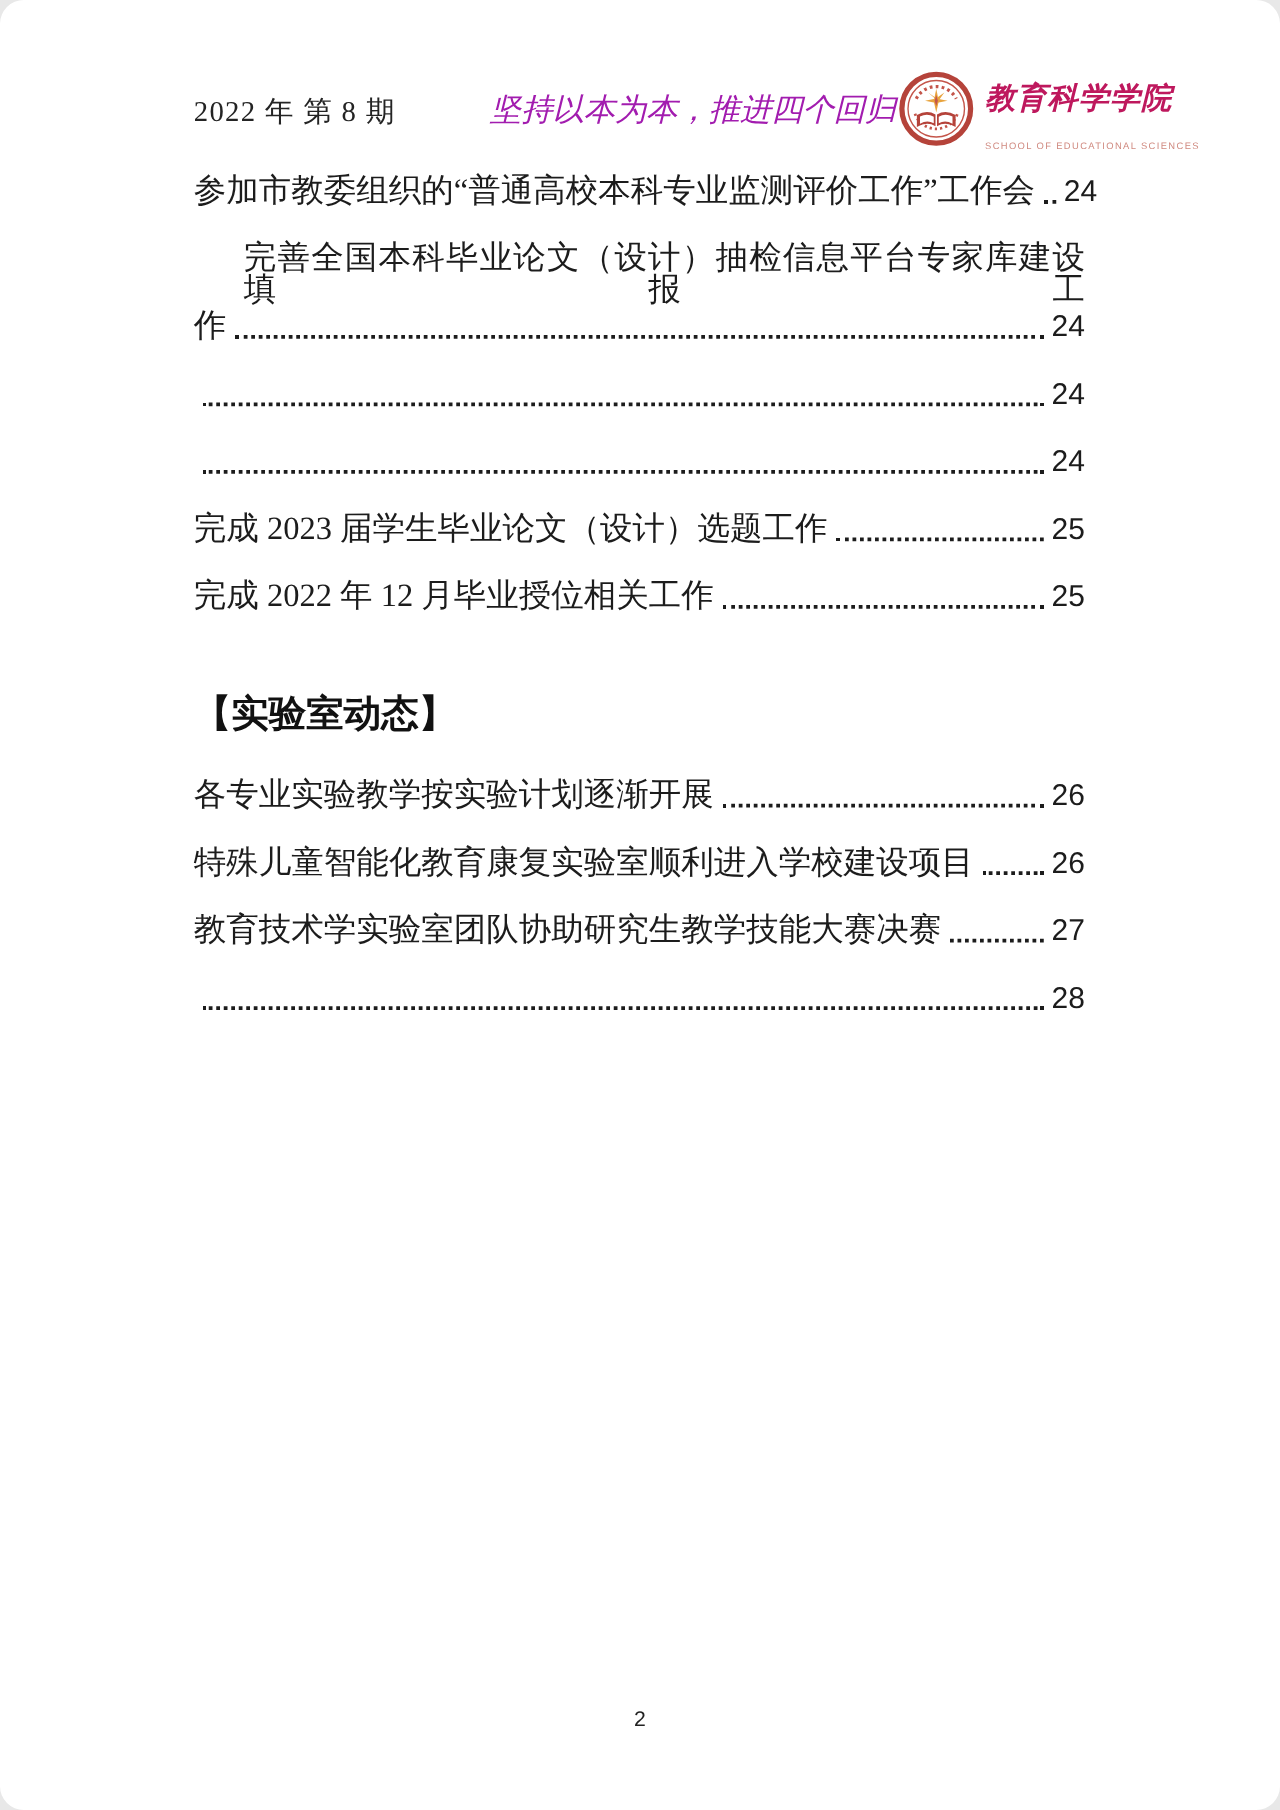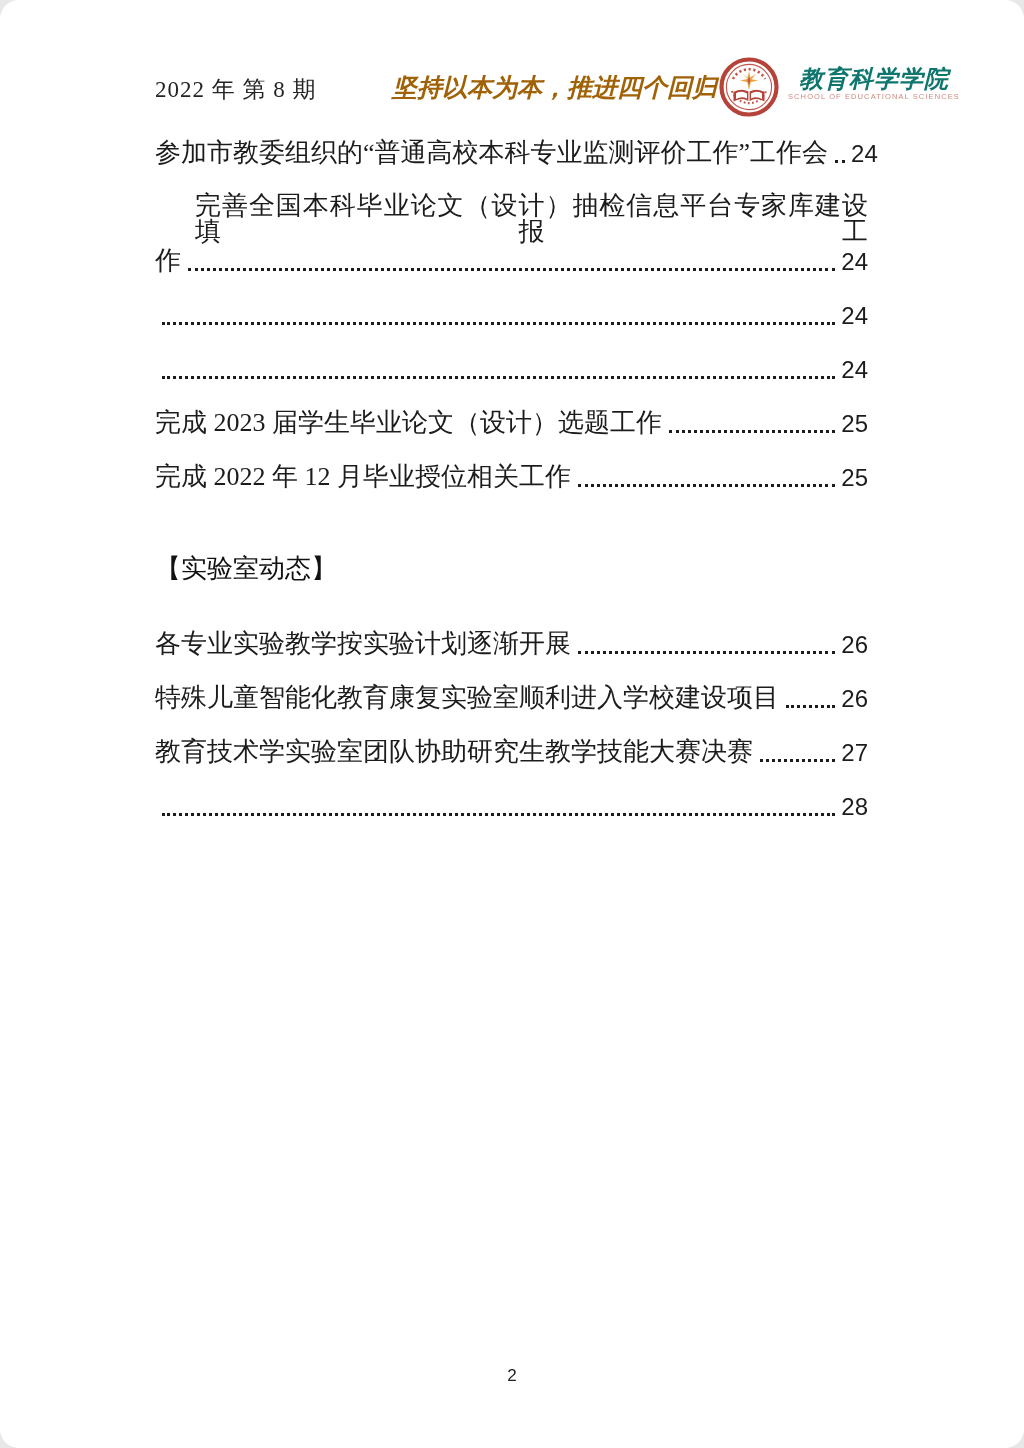--- a/index.html
+++ b/index.html
@@ -14,38 +14,37 @@
     border-radius:19px;
   }
 
   
   .hdr-issue {
     position:absolute; left:155px; top:74px;
     font-size:23px; letter-spacing:1px; color:#242424;
   }
   .hdr-slogan {
     position:absolute; left:392px; top:71px;
-    font-size:25px; font-style:italic; color:#a16207;font-weight:bold;
+    font-size:25px; font-style:italic; color:#a21caf;
   }
   .logo {
     position:absolute; left:719px; top:57px;
     display:flex; align-items:flex-start; gap:9px;
   }
   .logo-emblem { width:60px; height:60px; flex:0 0 auto; }
   .logo-textcol { padding-top:9px; }
   .logo-cn {
     font-size:24px; font-weight:bold; font-style:italic;
-    color:#0f766e; letter-spacing:1px; line-height:1.1;
+    color:#be185d; letter-spacing:1px; line-height:1.1;
     font-family:"Liberation Serif","DejaVu Serif",serif;
-    text-align:center;
   }
   .logo-en {
     font-size:7.5px; color:#d08a80; letter-spacing:1.1px;
     font-family:"Liberation Sans","DejaVu Sans",sans-serif;
-    margin-top:0;
+    margin-top:20px;
   }
 
   
   .toc {
     position:absolute; left:155px; top:123px; width:713px;
   }
   .toc-entry {
     height:54px; box-sizing:border-box;
     display:flex; align-items:flex-end;
     padding-bottom:11px;
@@ -60,23 +59,23 @@
   .toc-page {
     font-family:"Liberation Sans","DejaVu Sans",sans-serif;
     font-size:24px; padding-left:5px;text-align:right;
   }
   .toc-line1 {
     height:54px; box-sizing:border-box; padding-top:16px;
     font-size:26px; line-height:1;
     text-align:justify; text-align-last:justify;margin-left:40px;
   }
   .section-heading {
-    margin:50px 0 28px 0;
+    margin:50px 0 14px 0;
     font-family:"Liberation Sans","DejaVu Sans",sans-serif;
-    font-weight:normal; font-size:26px; color:#111;
+    font-weight:bold; font-size:30px; color:#111;
   }
 
   
   .page-number {
     position:absolute; left:0; bottom:62px; width:100%;
     text-align:center;
     font-family:"Liberation Sans","DejaVu Sans",sans-serif;
     font-size:17px; color:#222;
   }
 </style>

